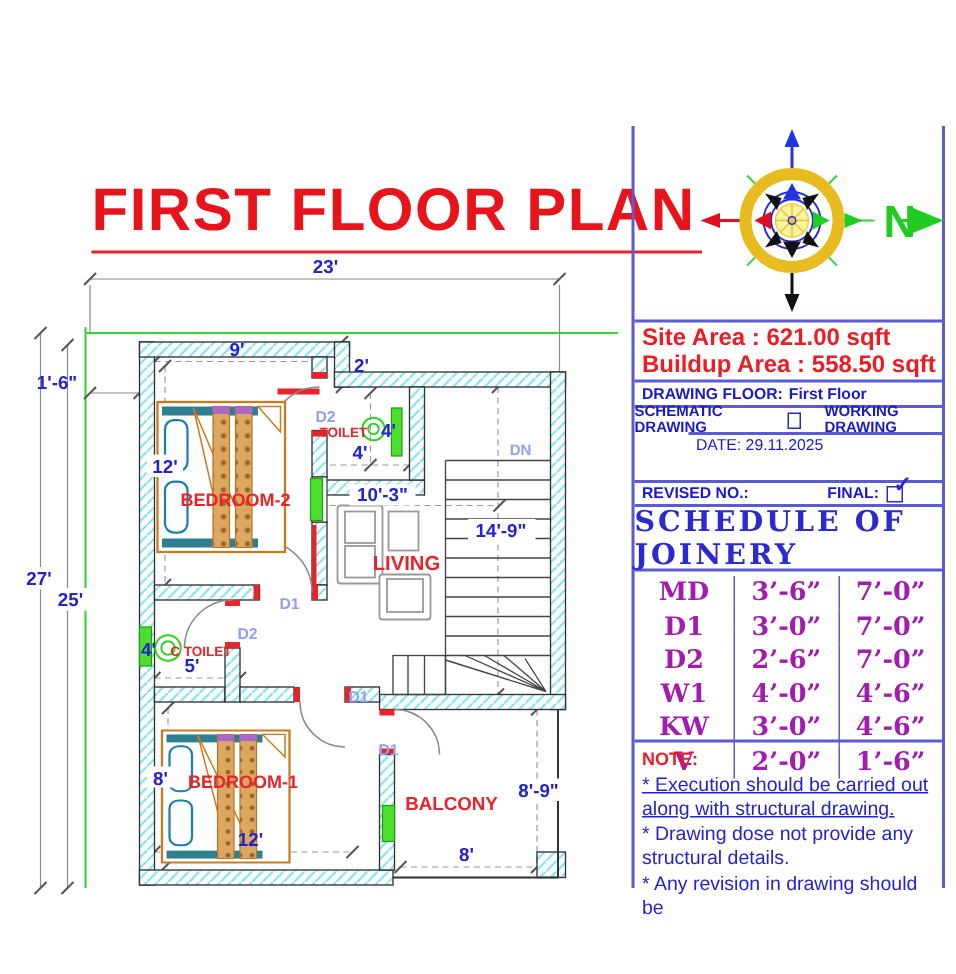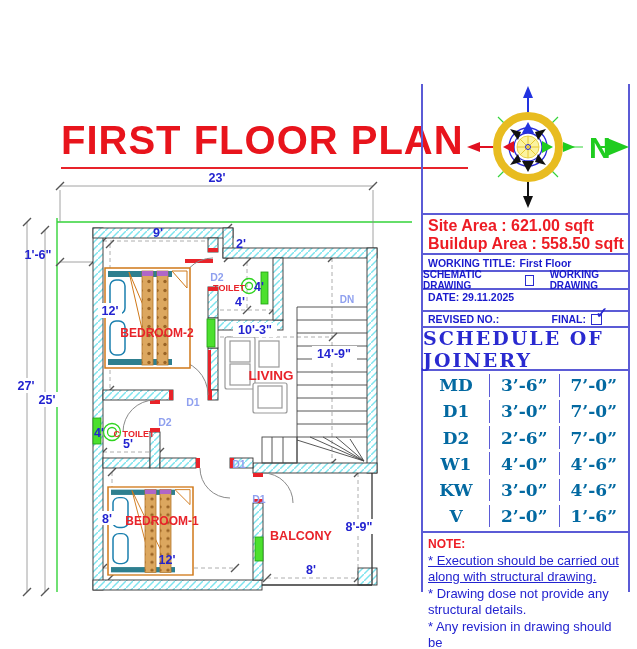--- a/index.html
+++ b/index.html
@@ -10,28 +10,28 @@
   .panel{position:absolute;left:421px;top:84px;width:209px;height:508px;
          border-left:2px solid #5b5bd6;border-right:2px solid #5b5bd6;box-sizing:border-box;}
   .prow{border-top:2px solid #5b5bd6;box-sizing:border-box;color:#1a1acd;}
   .prow.first{border-top:none;}
   .compassbox{height:129px;position:relative;}
   .sitearea{height:40px;padding:2px 0 0 5px;color:#ed1c24;font-size:16px;font-weight:bold;line-height:18px;}
   .dtitle{height:17px;padding:2px 0 0 5px;font-size:10.5px;font-weight:bold;}
   .dtitle .val{margin-left:4px;}
   .schem{height:18px;display:flex;align-items:center;justify-content:center;gap:16px;font-size:10px;font-weight:bold;}
   .cb{display:inline-block;width:11px;height:11px;border:1.6px solid #2a2ad0;background:#fff;box-sizing:border-box;}
-  .daterow{height:22px;padding:1px 0 0 5px;font-size:10.5px;font-weight:bold;}
+  .daterow{height:32px;padding:1px 0 0 5px;font-size:10.5px;font-weight:normal;margin-left:36px;}
   .revrow{height:16px;display:flex;align-items:center;font-size:10.5px;font-weight:bold;padding:0 26px 0 5px;justify-content:space-between;}
   .final{display:flex;align-items:center;gap:5px;position:relative;}
   .tick{position:absolute;right:-6px;top:-9px;color:#2a2ad0;font-size:15px;font-weight:bold;}
   .schedtitle{height:43px;display:flex;align-items:center;justify-content:center;
       font-family:"DejaVu Serif",serif;font-size:19px;font-weight:600;letter-spacing:2px;color:#2a2ad0;}
-  .schedtable{height:162px;display:grid;grid-template-columns:66px 1fr 1fr;
-      font-family:"DejaVu Serif",serif;font-size:17px;font-weight:600;color:#0369a1;padding-top:3px;}
+  .schedtable{height:114px;display:grid;grid-template-columns:66px 1fr 1fr;
+      font-family:"DejaVu Serif",serif;font-size:17px;font-weight:600;color:#a21caf;padding-top:3px;}
   .schedtable .c{display:flex;align-items:center;justify-content:center;height:22.5px;}
   .schedtable .v{border-left:1.6px solid #5b5bd6;text-align:center;}
   .noterow{padding:3px 4px 0 5px;font-size:13px;color:#2323d0;line-height:16px;}
   .notehead{color:#ed1c24;font-weight:bold;font-size:12px;margin-bottom:1px;}
   .u{text-decoration:underline;}
   .note-item{margin-bottom:1px;}
   svg text{font-family:"Liberation Sans",sans-serif;}
   .dim{fill:#2323d0;font-size:12.5px;font-weight:bold;text-anchor:middle;}
   .room{fill:#e8232a;font-weight:bold;text-anchor:middle;}
   .door{fill:#8fa0ef;font-size:10.5px;font-weight:bold;text-anchor:middle;}
@@ -246,21 +246,21 @@
       <polygon points="184,54 184,72 206,63" fill="#1fcc1f"></polygon>
     </svg>
   </div>
 
   <div class="prow sitearea">
     <div>Site Area : 621.00 sqft</div>
     <div>Buildup Area : 558.50 sqft</div>
   </div>
 
   <div class="prow dtitle">
-    <span>WORKING TITLE:</span><span class="val">First Floor</span>
+    <span>DRAWING FLOOR:</span><span class="val">First Floor</span>
   </div>
 
   <div class="prow schem">
     <span>SCHEMATIC DRAWING</span>
     <span class="cb"></span>
     <span>WORKING DRAWING</span>
   </div>
 
   <div class="prow daterow">
     <span>DATE:</span>

